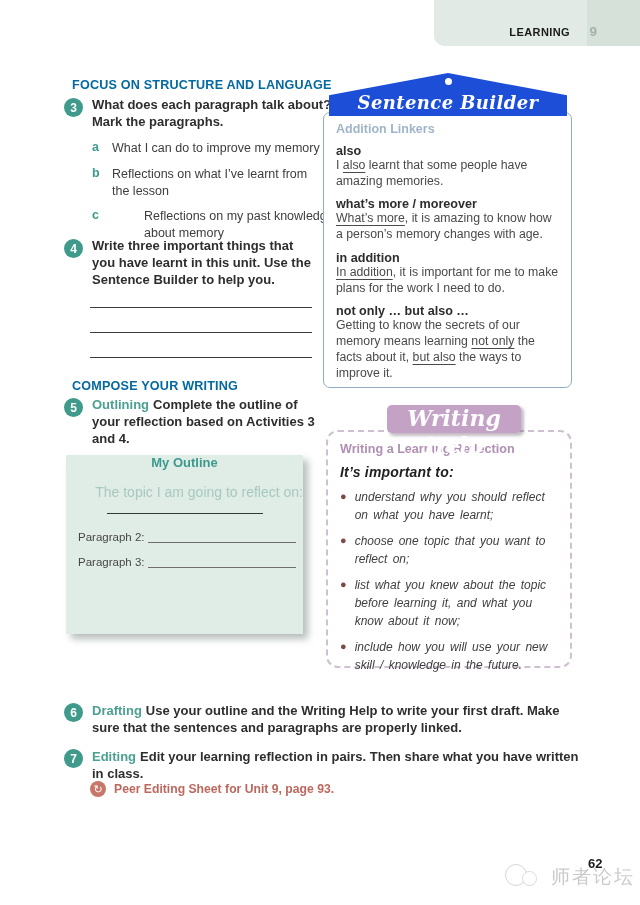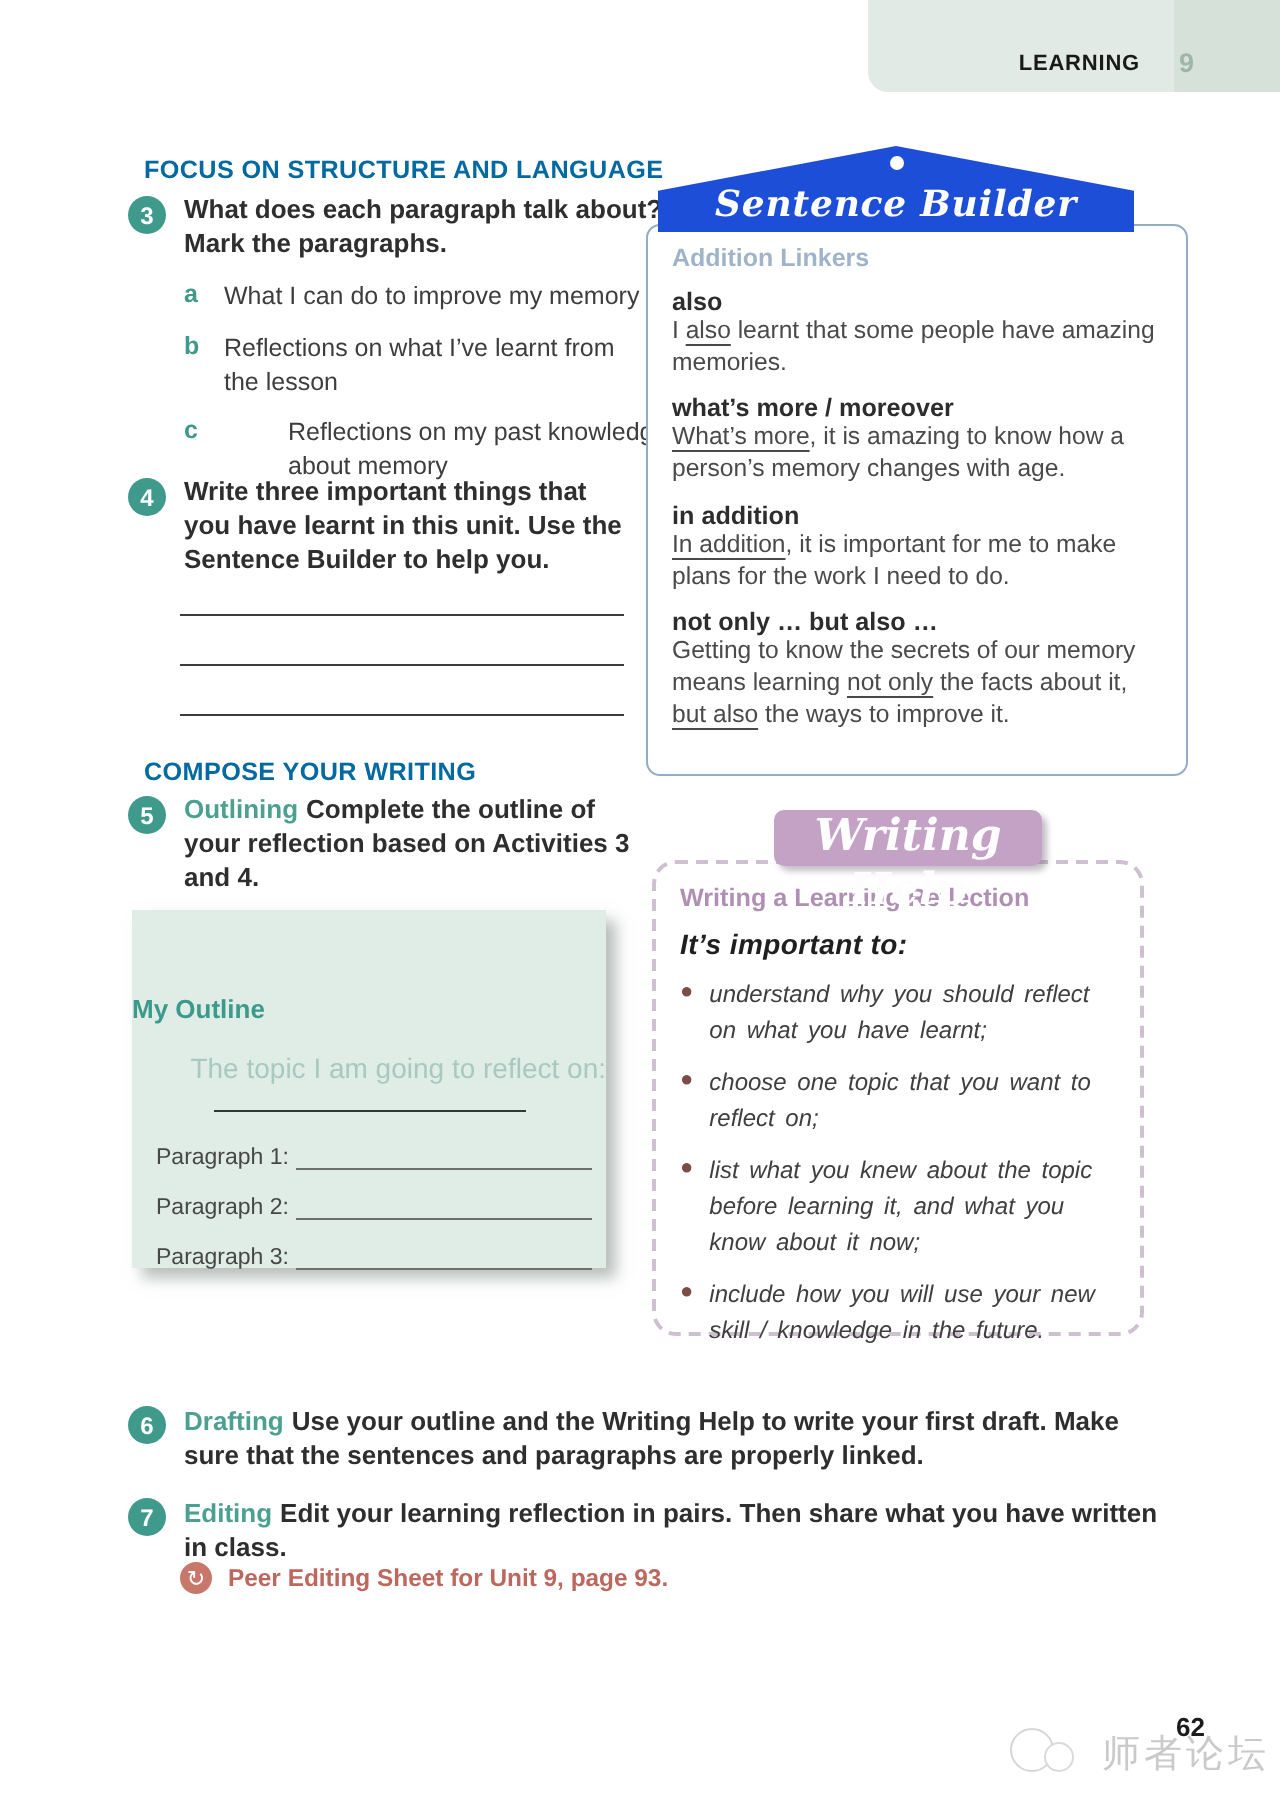--- a/index.html
+++ b/index.html
@@ -27,29 +27,29 @@
 
   .opt { display:flex; gap:11px; margin-top:9px; }
   .opt-letter { color:#3f9a8c; font-weight:bold; font-size:12.5px; width:9px; flex:none; }
   .opt-text { font-size:12.5px; color:#3d3d3d; line-height:1.35; }
 
   .wline { position:absolute; left:90px; width:222px; border-top:1.3px solid #3c3c3c; }
 
   
   .outline-box { position:absolute; left:66px; top:455px; width:237px; height:179px;
                  background:#e0ece6; box-shadow:5px 5px 7px rgba(125,136,131,.55); }
-  .outline-title { text-align:left; padding-top:10px; font-size:13px; font-weight:bold; color:#3b9a8c;margin-top:32px; }
+  .outline-title { text-align:center; font-size:13px; font-weight:bold; color:#3b9a8c; }
   .outline-topic { text-align:right; margin-top:14px; font-size:14px; color:#a7c9c0;margin-left:12px; }
   .outline-line { width:156px; border-bottom:1.4px solid #2f3a37; margin:13px auto 0; }
   .para-row { display:flex; align-items:flex-end; margin:17px 0 0 12px; font-size:11.5px; color:#474747; }
   .para-row + .para-row { margin-top:13px; }
   .para-blank { width:148px; border-bottom:1px solid #6f6f6f; height:11px; margin-left:3px; }
 
   
-  .sb-box { position:absolute; left:323px; top:112px; width:271px; height:276px;
+  .sb-box { position:absolute; left:323px; top:112px; width:249px; height:276px;
             background:#fff; border:1.4px solid #93abc4; border-radius:7px; padding:9px 12px; }
   .sb-banner { position:absolute; left:329px; top:73px; width:238px; height:43px;
                background:#1d4ed8; clip-path:polygon(0 100%,0 52%,50% 0,100% 52%,100% 100%); }
   .sb-dot { position:absolute; left:50%; top:5px; width:7px; height:7px; margin-left:-3.5px;
             border-radius:50%; background:#ffffff; }
   .sb-banner-text { position:absolute; left:0; right:0; bottom:3px; text-align:center;
                     font-family:"DejaVu Serif", serif; font-style:italic; font-weight:bold;
                     font-size:18px; color:#fdfdfd; letter-spacing:.4px; }
   .sb-subtitle { font-size:12.5px; font-weight:bold; color:#9fb4c9; }
   .sb-term { font-size:12.6px; font-weight:bold; color:#2d2d2d; margin-top:8px; }
@@ -133,24 +133,20 @@
   <div class="act" style="left:64px; top:397px; width:256px;">
     <span class="num-circle">5</span>
     <div class="act-body bold"><span class="lbl-teal">Outlining</span><span>Complete the outline of your reflection based on Activities 3 and 4.</span></div>
   </div>
 
   <div class="outline-box">
     <div class="outline-title">My Outline</div>
     <div class="outline-topic">The topic I am going to reflect on:</div>
     <div class="outline-line"></div>
     <div class="para-row">
-      <span>Paragraph 1:</span>
-      <span class="para-blank"></span>
-    </div>
-    <div class="para-row">
       <span>Paragraph 2:</span>
       <span class="para-blank"></span>
     </div>
     <div class="para-row">
       <span>Paragraph 3:</span>
       <span class="para-blank"></span>
     </div>
   </div>
 
   <div class="sb-box">

